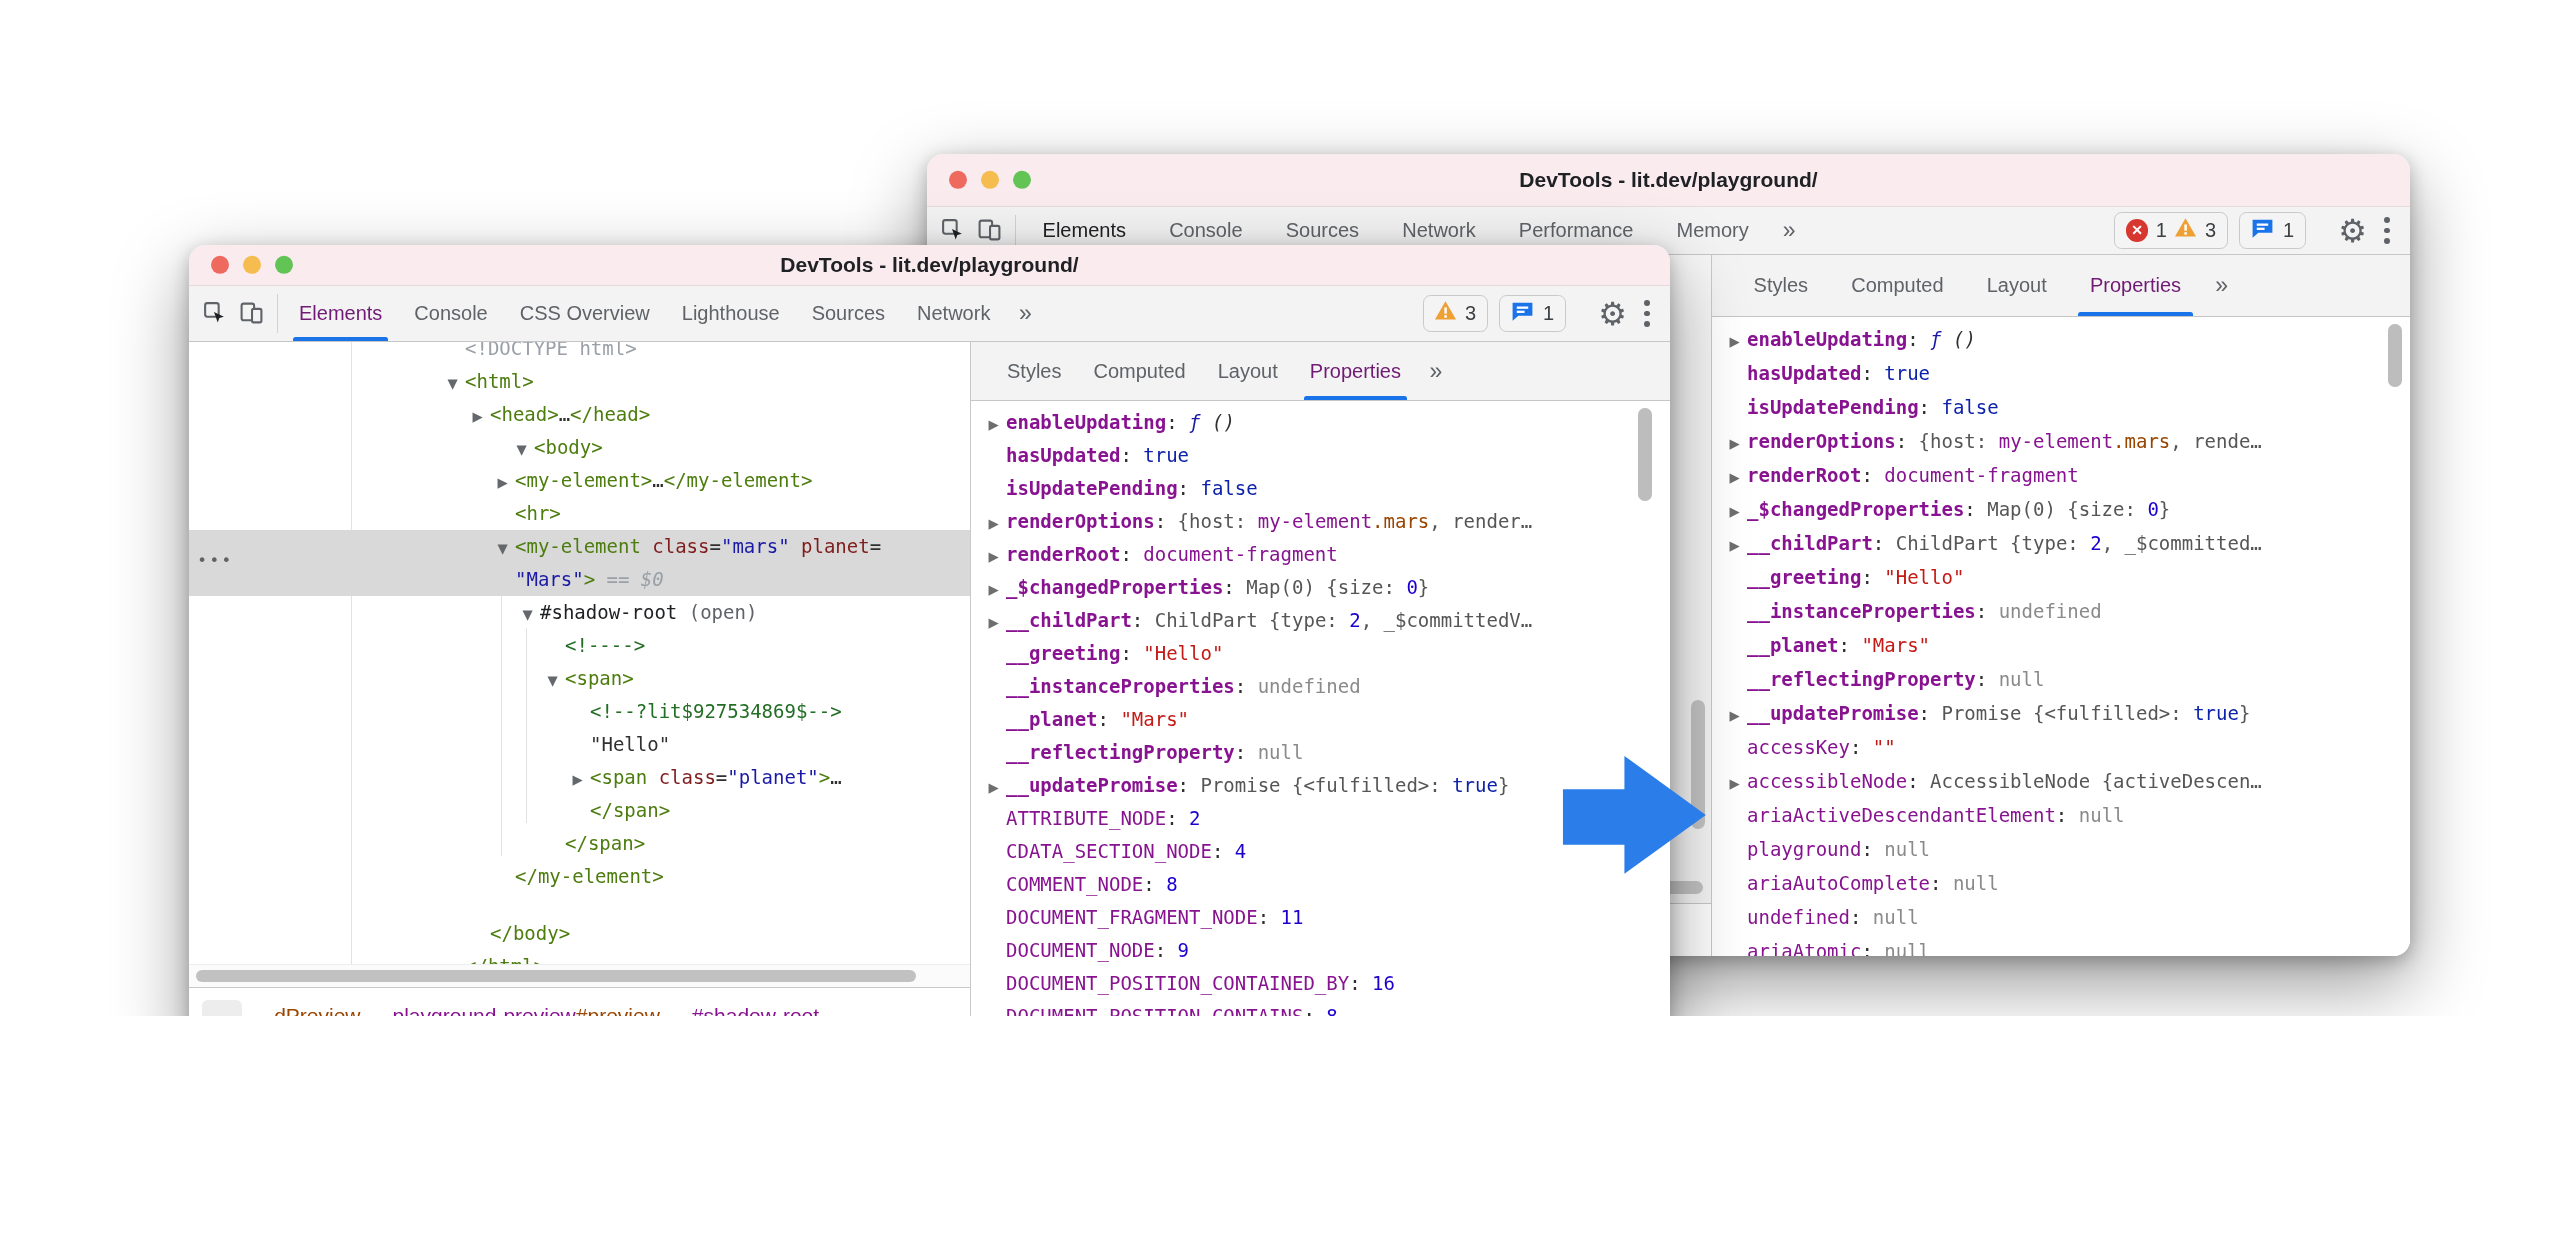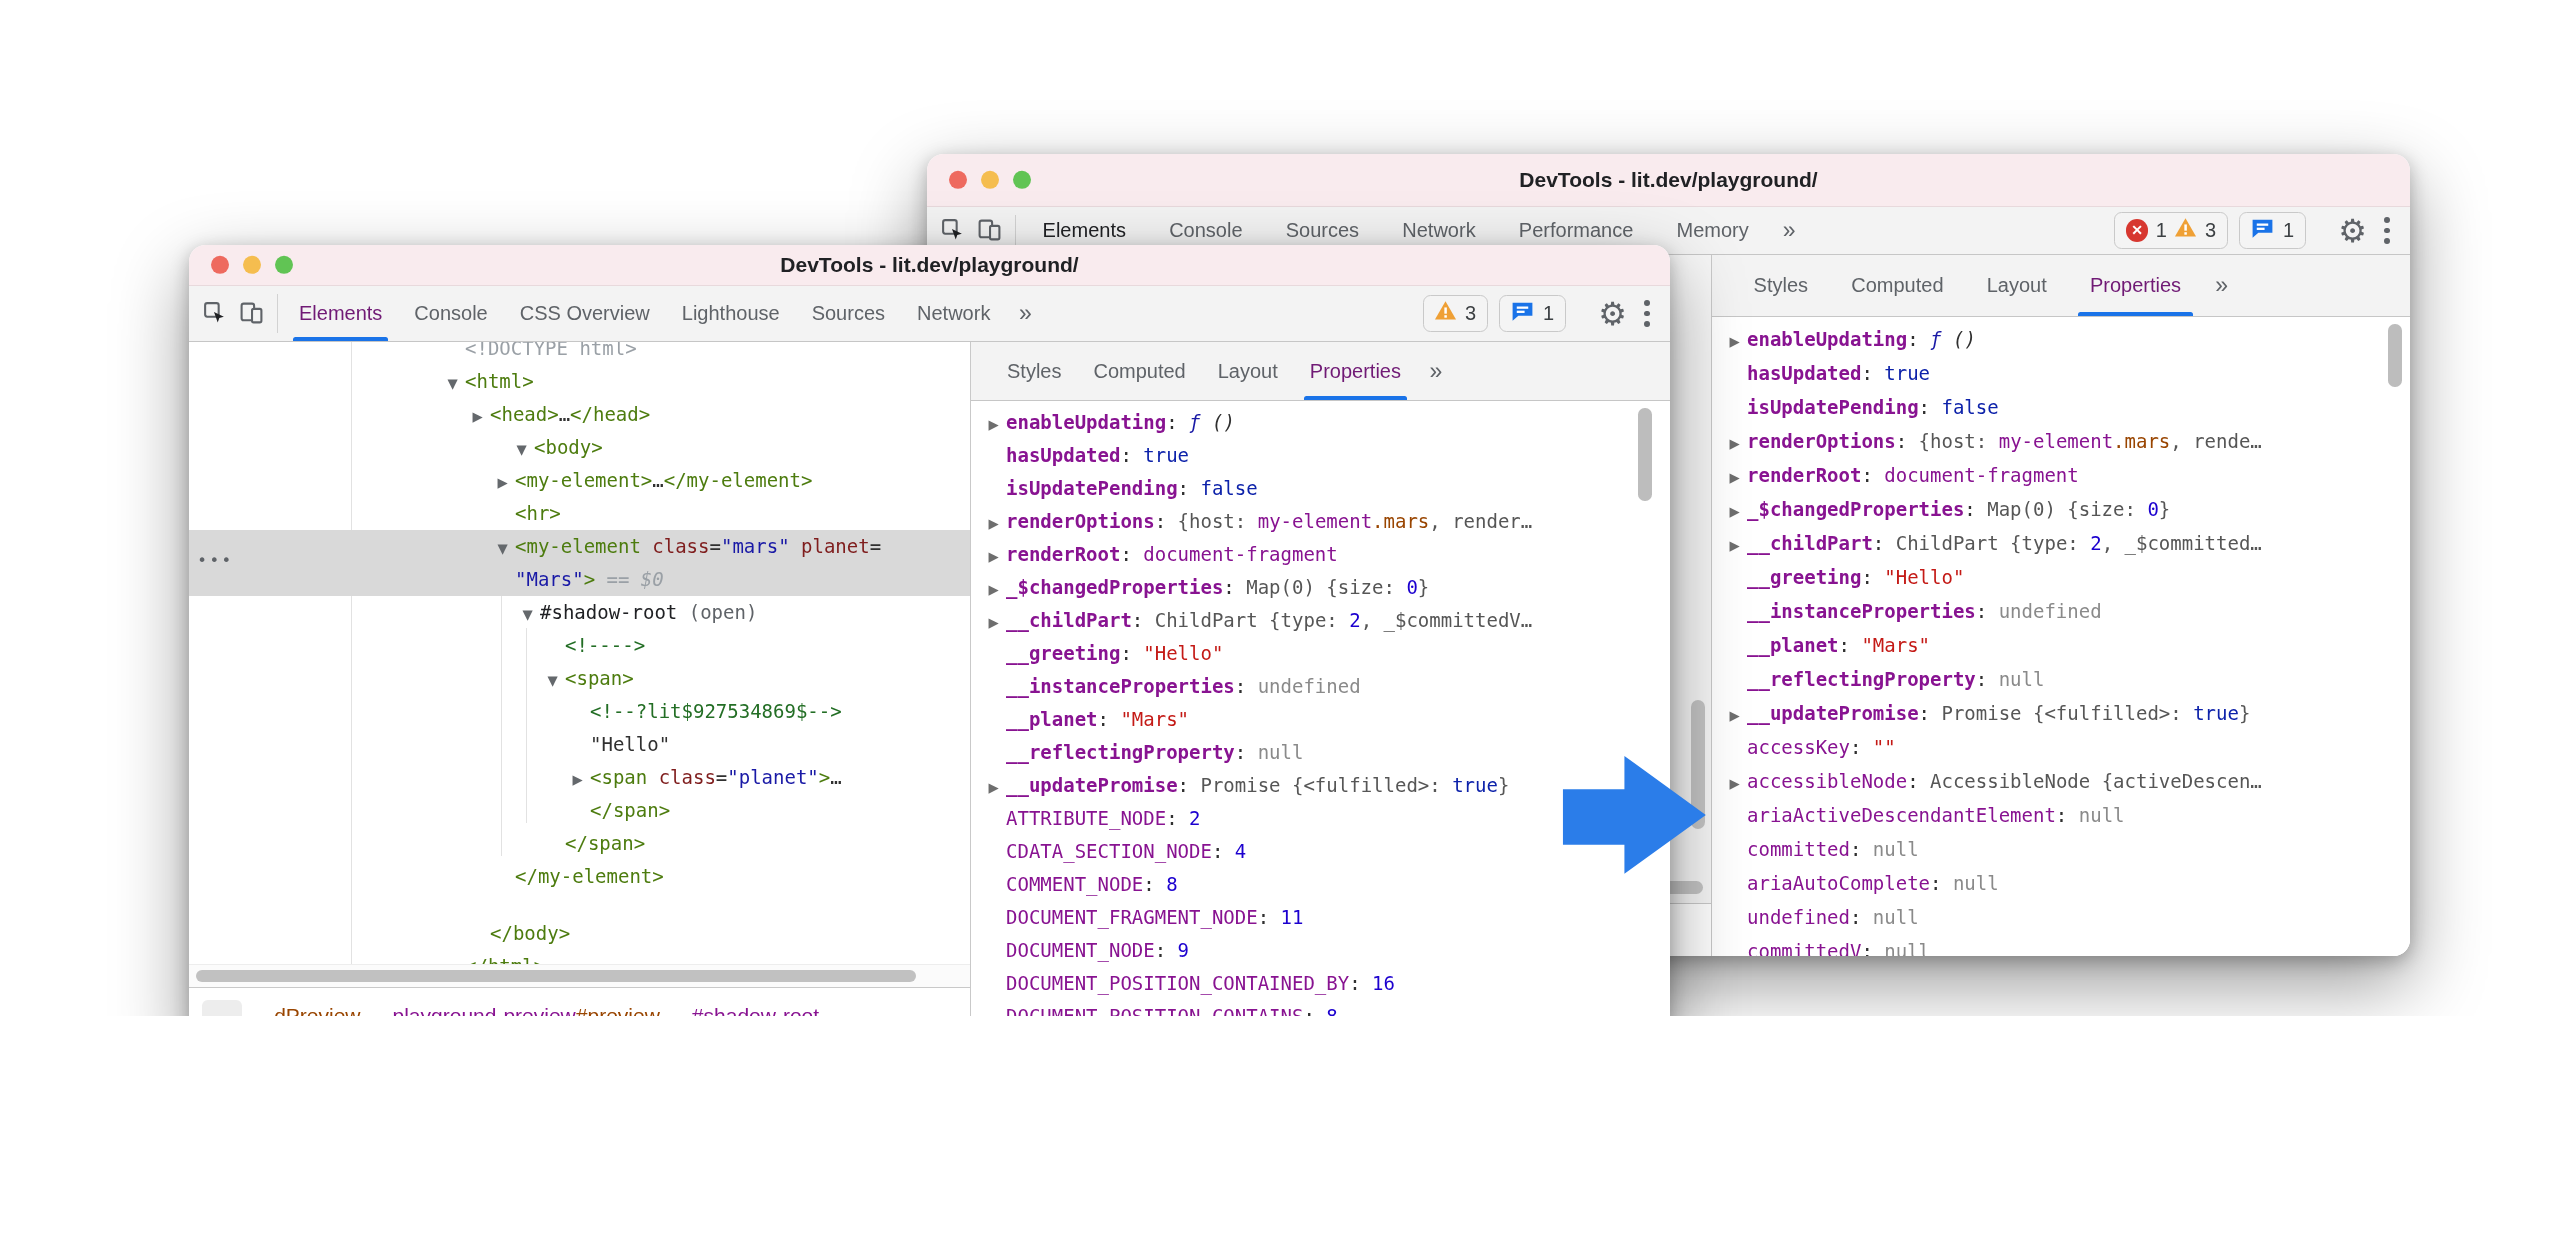--- a/index.html
+++ b/index.html
@@ -203,24 +203,24 @@
             <div class="prow"><span class="ptw">▶</span><span class="tk-nameb">_$changedProperties</span><span class="tk-colon">: </span><span class="tk-obj">Map(0) {size: </span><span class="tk-num">0</span><span class="tk-obj">}</span></div>
             <div class="prow"><span class="ptw">▶</span><span class="tk-nameb">__childPart</span><span class="tk-colon">: </span><span class="tk-obj">ChildPart {type: </span><span class="tk-num">2</span><span class="tk-obj">, _$committed…</span></div>
             <div class="prow"><span class="ptw"> </span><span class="tk-nameb">__greeting</span><span class="tk-colon">: </span><span class="tk-strv">"Hello"</span></div>
             <div class="prow"><span class="ptw"> </span><span class="tk-nameb">__instanceProperties</span><span class="tk-colon">: </span><span class="tk-nul">undefined</span></div>
             <div class="prow"><span class="ptw"> </span><span class="tk-nameb">__planet</span><span class="tk-colon">: </span><span class="tk-strv">"Mars"</span></div>
             <div class="prow"><span class="ptw"> </span><span class="tk-nameb">__reflectingProperty</span><span class="tk-colon">: </span><span class="tk-nul">null</span></div>
             <div class="prow"><span class="ptw">▶</span><span class="tk-nameb">__updatePromise</span><span class="tk-colon">: </span><span class="tk-obj">Promise {&lt;fulfilled&gt;: </span><span class="tk-bool">true</span><span class="tk-obj">}</span></div>
             <div class="prow"><span class="ptw"> </span><span class="tk-name">accessKey</span><span class="tk-colon">: </span><span class="tk-strv">""</span></div>
             <div class="prow"><span class="ptw">▶</span><span class="tk-name">accessibleNode</span><span class="tk-colon">: </span><span class="tk-obj">AccessibleNode {activeDescen…</span></div>
             <div class="prow"><span class="ptw"> </span><span class="tk-name">ariaActiveDescendantElement</span><span class="tk-colon">: </span><span class="tk-nul">null</span></div>
-            <div class="prow"><span class="ptw"> </span><span class="tk-name">committed</span><span class="tk-colon">: </span><span class="tk-nul">null</span></div>
+            <div class="prow"><span class="ptw"> </span><span class="tk-name">playground</span><span class="tk-colon">: </span><span class="tk-nul">null</span></div>
             <div class="prow"><span class="ptw"> </span><span class="tk-name">ariaAutoComplete</span><span class="tk-colon">: </span><span class="tk-nul">null</span></div>
             <div class="prow"><span class="ptw"> </span><span class="tk-name">undefined</span><span class="tk-colon">: </span><span class="tk-nul">null</span></div>
-            <div class="prow"><span class="ptw"> </span><span class="tk-name">committedV</span><span class="tk-colon">: </span><span class="tk-nul">null</span></div>
+            <div class="prow"><span class="ptw"> </span><span class="tk-name">ariaAtomic</span><span class="tk-colon">: </span><span class="tk-nul">null</span></div>
           </div>
         <div class="vthumb" style="right:8.3px;top:69px;height:63px;"></div>
       </div>
     </div>
   </div>
 
   <div class="win" id="win-front">
     <div class="titlebar">
       <div class="lights">
         <span class="light r"></span>

